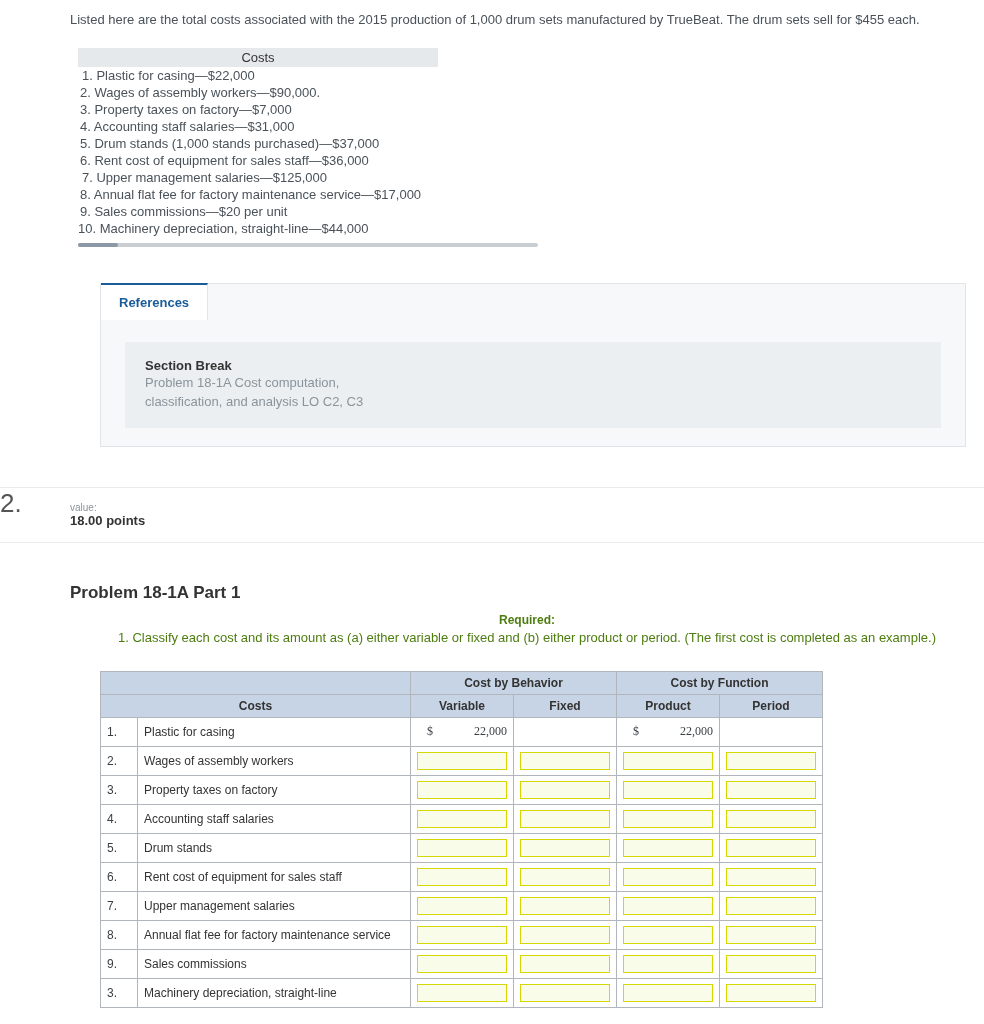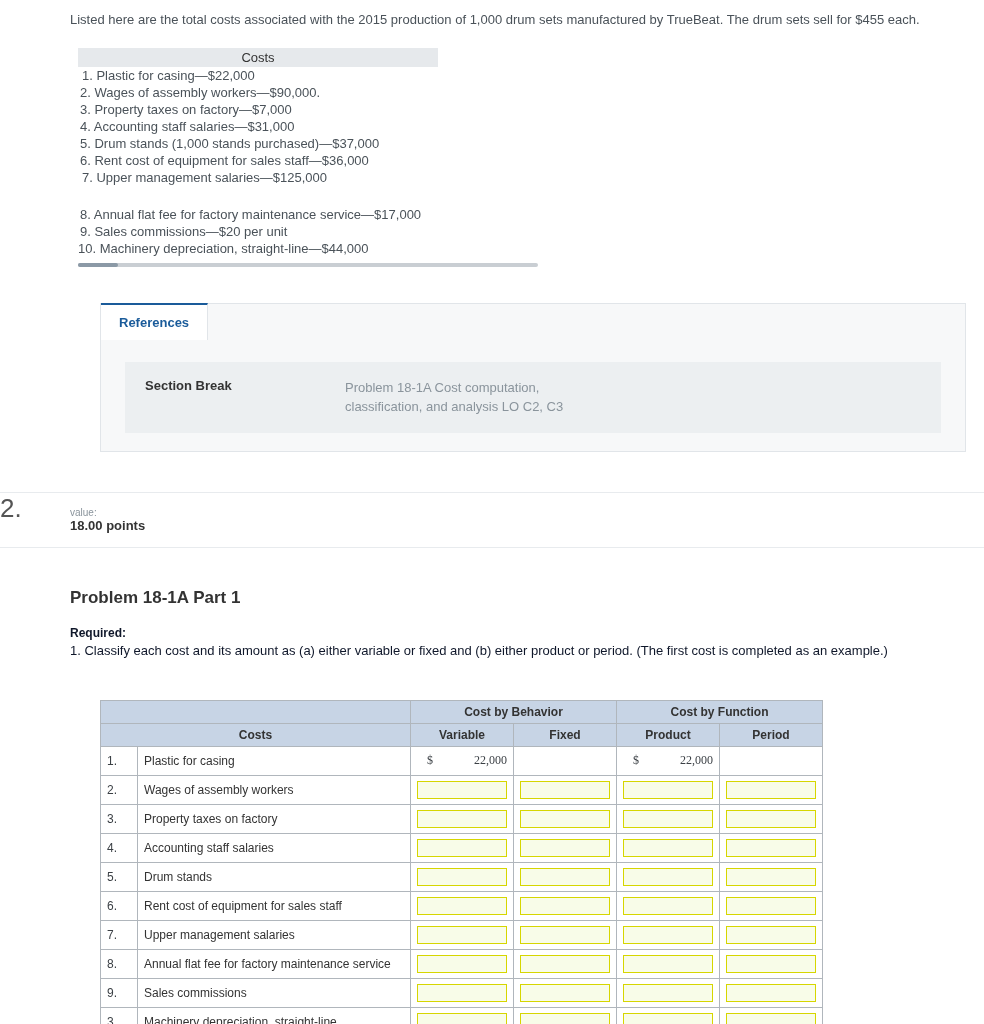--- a/index.html
+++ b/index.html
@@ -68,20 +68,21 @@
     font-weight: bold;
     font-size: 13px;
     margin-top: -1px;
   }
   .ref-inner {
     margin: 22px 24px 0 24px;
     background: #eceff1;
     padding: 16px 20px;
     display: flex;
     align-items: flex-start;
+    flex-direction: column;
   }
   .sec-break {
     font-weight: bold;
     color: #333;
     width: 200px;
   }
   .sec-desc {
     color: #8a949c;
     line-height: 1.5;
   }
@@ -107,31 +108,32 @@
   }
   .points {
     font-weight: bold;
     color: #333;
     font-size: 13px;
   }
   .problem-head {
     font-size: 17px;
     font-weight: bold;
     color: #333;
-    margin: 40px 0 16px 0;
+    margin: 40px 0 8px 0;
   }
   .req-label {
     font-weight: bold;
     font-size: 12px;
   }
   .req-text {
     font-size: 13px;
-    color: #0f172a;
+    color: #4d7c0f;
     line-height: 1.4;
-    margin-bottom: 40px;
+    margin-bottom: 24px;
+    text-align: center;
   }
   table.cls {
     border-collapse: collapse;
     margin-left: 30px;
     font-size: 12px;
   }
   table.cls th, table.cls td {
     border: 1px solid #b0b6bc;
     padding: 4px 6px;
     white-space: nowrap;
@@ -186,21 +188,21 @@
   <div class="costs-list">
     <div class="costs-head">Costs</div>
     <div id="cost-lines">
         <div class="cost-line" style="padding-left: 4px;">1. Plastic for casing—$22,000</div>
         <div class="cost-line" style="padding-left: 2px;">2. Wages of assembly workers—$90,000.</div>
         <div class="cost-line" style="padding-left: 2px;">3. Property taxes on factory—$7,000</div>
         <div class="cost-line" style="padding-left: 2px;">4. Accounting staff salaries—$31,000</div>
         <div class="cost-line" style="padding-left: 2px;">5. Drum stands (1,000 stands purchased)—$37,000</div>
         <div class="cost-line" style="padding-left: 2px;">6. Rent cost of equipment for sales staff—$36,000</div>
         <div class="cost-line" style="padding-left: 4px;">7. Upper management salaries—$125,000</div>
-        <div class="cost-line" style="padding-left: 2px; margin-top: 20px;">8. Annual flat fee for factory maintenance service—$17,000</div>
+        <div class="cost-line" style="padding-left: 2px;">8. Annual flat fee for factory maintenance service—$17,000</div>
         <div class="cost-line" style="padding-left: 2px;">9. Sales commissions—$20 per unit</div>
         <div class="cost-line" style="padding-left: 0px;">10. Machinery depreciation, straight-line—$44,000</div>
       </div>
   </div>
   <div class="hr-bar">
       <div class="hr-seg"></div>
     </div>
 
   <div class="ref-box">
     <div class="ref-tab">References</div>

